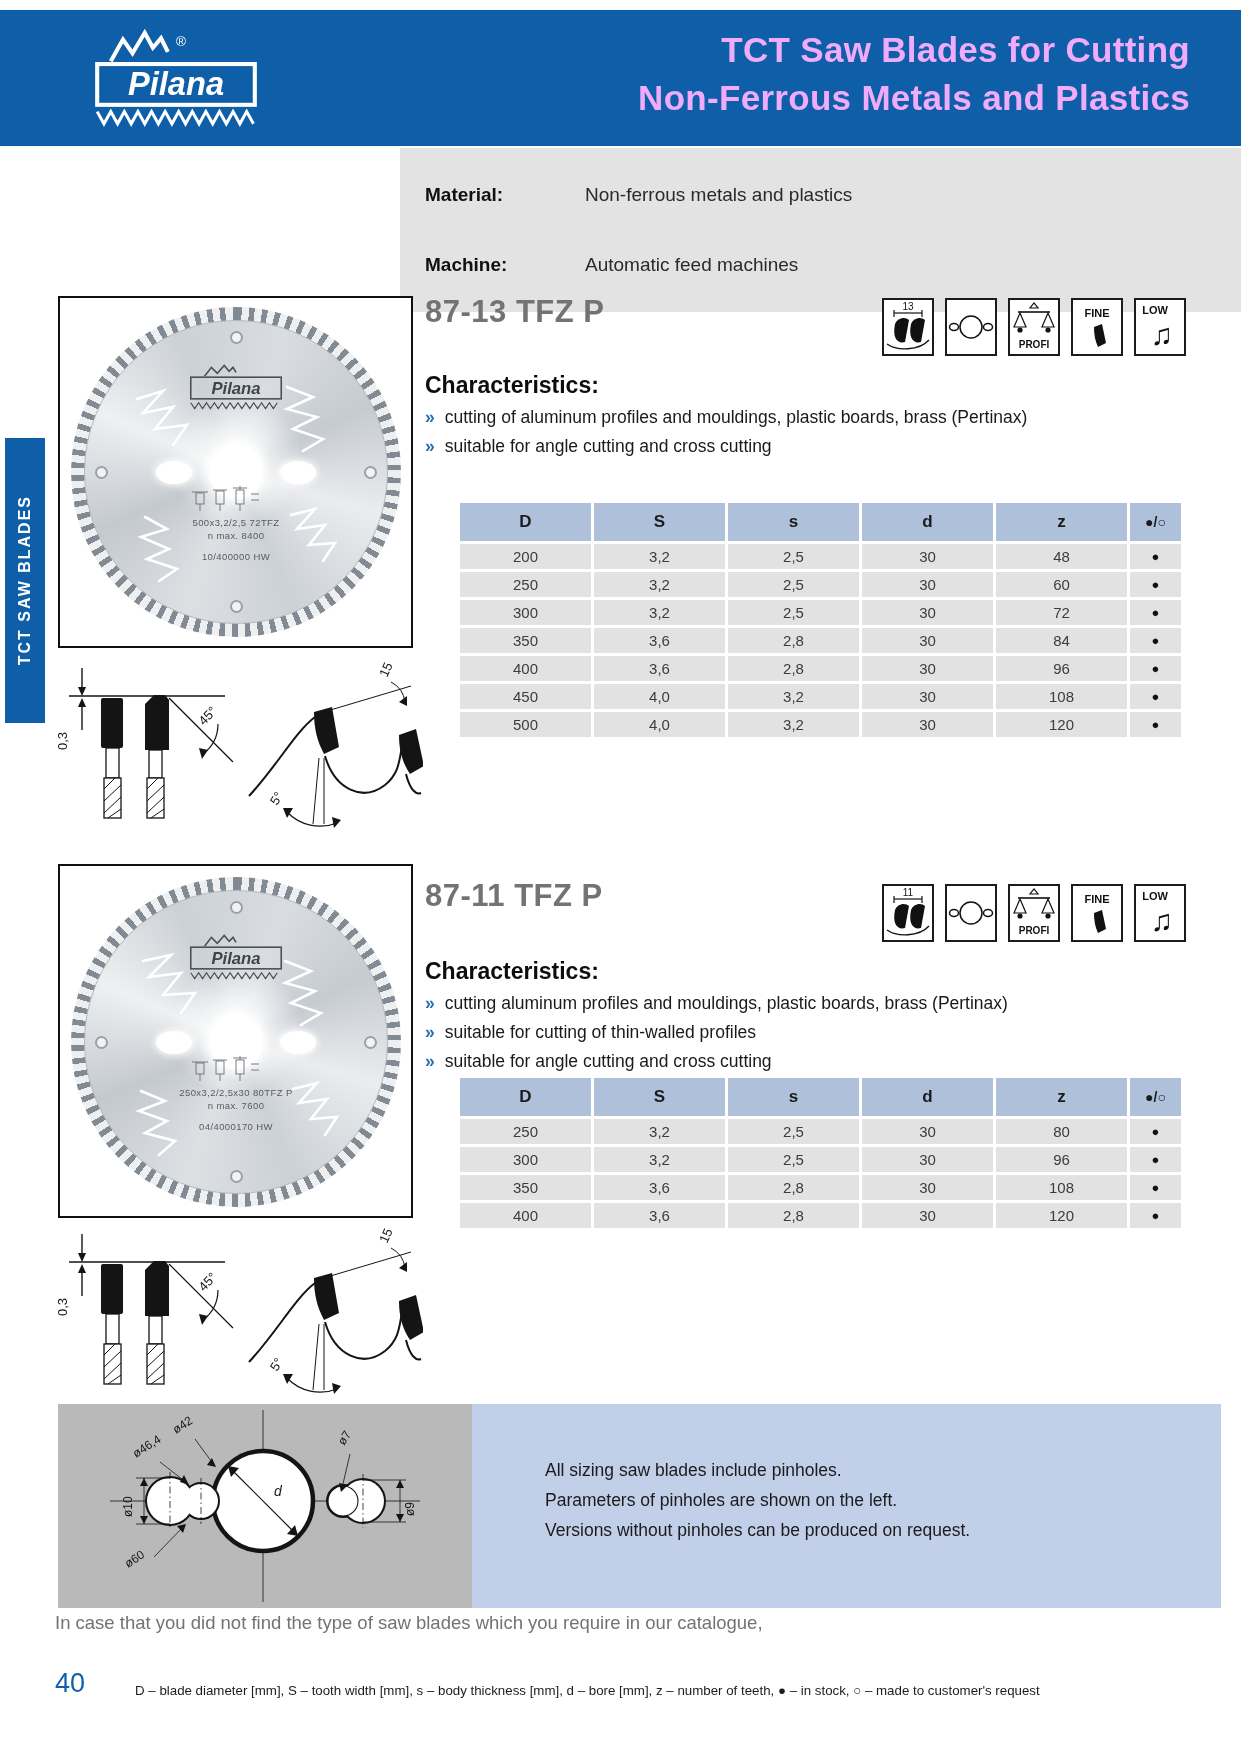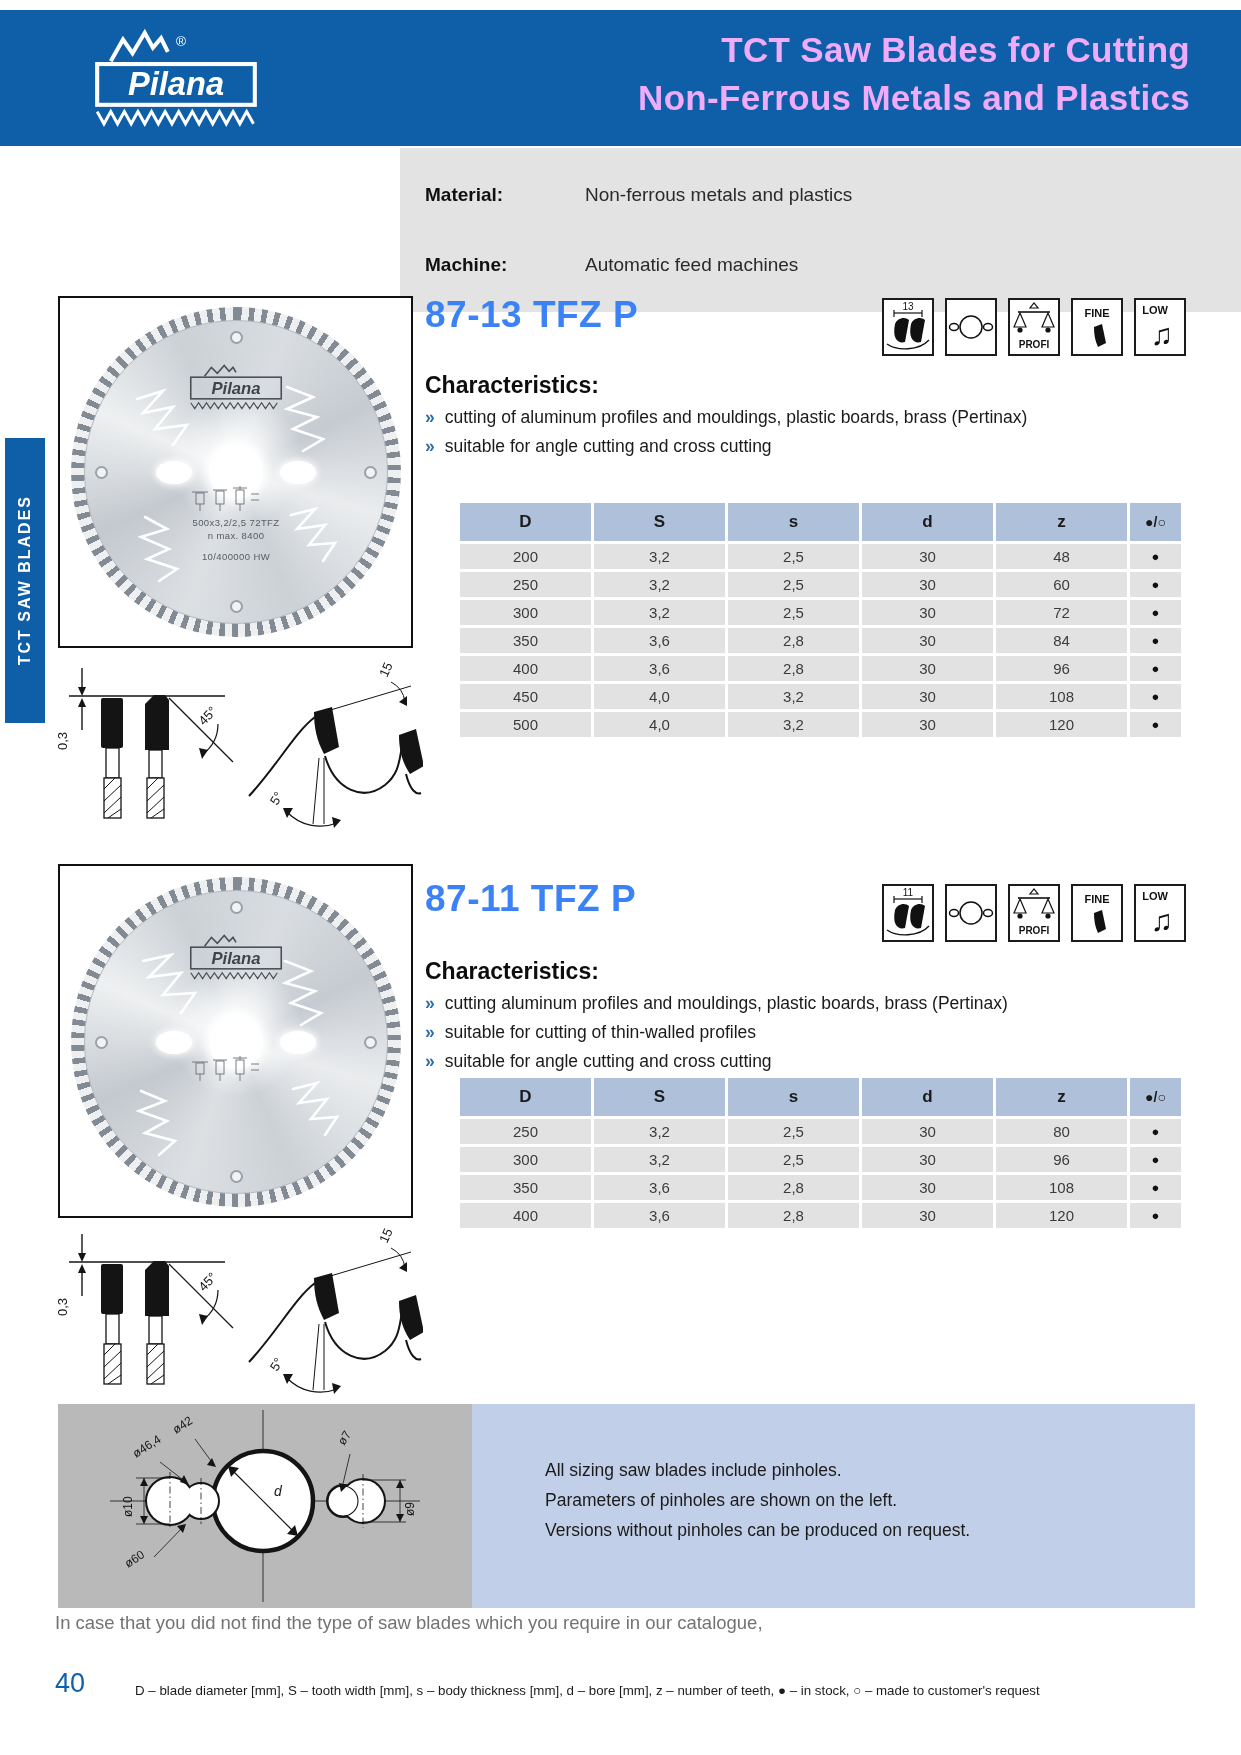--- a/index.html
+++ b/index.html
@@ -19,21 +19,21 @@
   .sidebar-tab span{writing-mode:vertical-rl;transform:rotate(180deg);color:#fff;
     font-weight:bold;font-size:16px;letter-spacing:2px;white-space:nowrap;}
 
   
   .info-panel{position:absolute;left:400px;top:148px;width:841px;height:164px;background:#e3e3e3;}
   .info-row{position:absolute;left:25px;display:flex;}
   .info-label{width:160px;font-weight:bold;font-size:19px;color:#101010;}
   .info-value{font-size:19px;color:#2a2a2a;}
 
   
-  .section-title{position:absolute;left:425px;font-size:37px;font-weight:bold;color:#3b82f6;letter-spacing:.5px;}
+  .section-title{position:absolute;left:425px;font-size:31px;font-weight:bold;color:#737373;letter-spacing:.5px;}
 
   
   .icons-row{position:absolute;left:882px;display:flex;gap:11px;}
   .icon-box{width:52px;height:58px;border:2px solid #1b1b1b;background:#fff;
     display:flex;align-items:center;justify-content:center;box-sizing:border-box;}
 
   .char-heading{position:absolute;left:425px;font-size:23px;font-weight:bold;color:#0d0d0d;}
   .bullets{position:absolute;left:425px;display:flex;flex-direction:column;gap:6px;}
   .bullet{display:flex;gap:10px;font-size:17.5px;color:#1a1a1a;line-height:23px;}
   .bullet .mark{color:#2a6fad;font-weight:bold;}
@@ -64,21 +64,21 @@
   .rivet{position:absolute;width:13px;height:13px;border-radius:50%;background:#f2f3f4;border:2px solid #9aa1a8;box-sizing:border-box;}
   .rv-n{left:159px;top:24px;} .rv-s{left:159px;top:293px;} .rv-w{left:24px;top:159px;} .rv-e{left:293px;top:159px;}
   .blade-logo{position:absolute;left:50%;top:50%;transform:translate(-50%,-108px);}
   .mini-sch{position:absolute;left:50%;top:50%;transform:translate(-50%,14px);}
   .blade-spec{position:absolute;left:50%;top:50%;width:230px;transform:translate(-50%,44px);
     text-align:center;font-size:9.5px;color:#565c63;letter-spacing:.4px;line-height:13px;}
   .squiggles{position:absolute;inset:0;}
 
   
   .ph-gray{position:absolute;left:58px;top:1404px;width:414px;height:204px;background:#b9b9b9;}
-  .ph-note{position:absolute;left:472px;top:1404px;width:723px;height:204px;background:#c2cfe8;}
+  .ph-note{position:absolute;left:472px;top:1404px;width:723px;height:204px;background:#c2cfe8;padding-left:26px;}
   .ph-note div{position:absolute;left:73px;font-size:17.5px;color:#1b1b1b;}
 
   
   .footer-note{position:absolute;left:55px;font-size:18.5px;color:#737373;}
   .page-num{position:absolute;left:55px;top:1668px;font-size:27px;color:#1060ab;}
   .legend{position:absolute;left:135px;top:1683px;width:1095px;font-size:13.3px;color:#1c1c1c;}
 
   svg text{font-family:"Liberation Sans",sans-serif;}
 </style>
 </head>
@@ -486,20 +486,25 @@
               <line x1="29" y1="18" x2="29" y2="25"></line>
             <line x1="42" y1="2" x2="56" y2="2"></line>
               <line x1="49" y1="0" x2="49" y2="4"></line>
               <rect x="45" y="4" width="8" height="14"></rect>
               <line x1="49" y1="18" x2="49" y2="25"></line>
             <line x1="60" y1="8" x2="68" y2="8"></line>
               <line x1="60" y1="14" x2="68" y2="14"></line>
           </g>
         </svg>
       </div>
+      <div class="blade-spec">
+        <div>250x3,2/2,5x30 80TFZ P</div>
+        <div>n max. 7600</div>
+        <div style="margin-top:8px;">04/4000170 HW</div>
+      </div>
     </div>
   </div>
 
   <svg class="abs" style="left:55px;top:1228px;" width="368" height="172" viewBox="0 0 368 172">
     <g stroke="#141414" stroke-width="1.4" fill="none">
       <line x1="14" y1="34" x2="170" y2="34"></line>
       <line x1="27" y1="6" x2="27" y2="26"></line>
       <line x1="27" y1="44" x2="27" y2="68"></line>
     </g>
     <polygon points="23,25 31,25 27,34" fill="#141414"></polygon>

